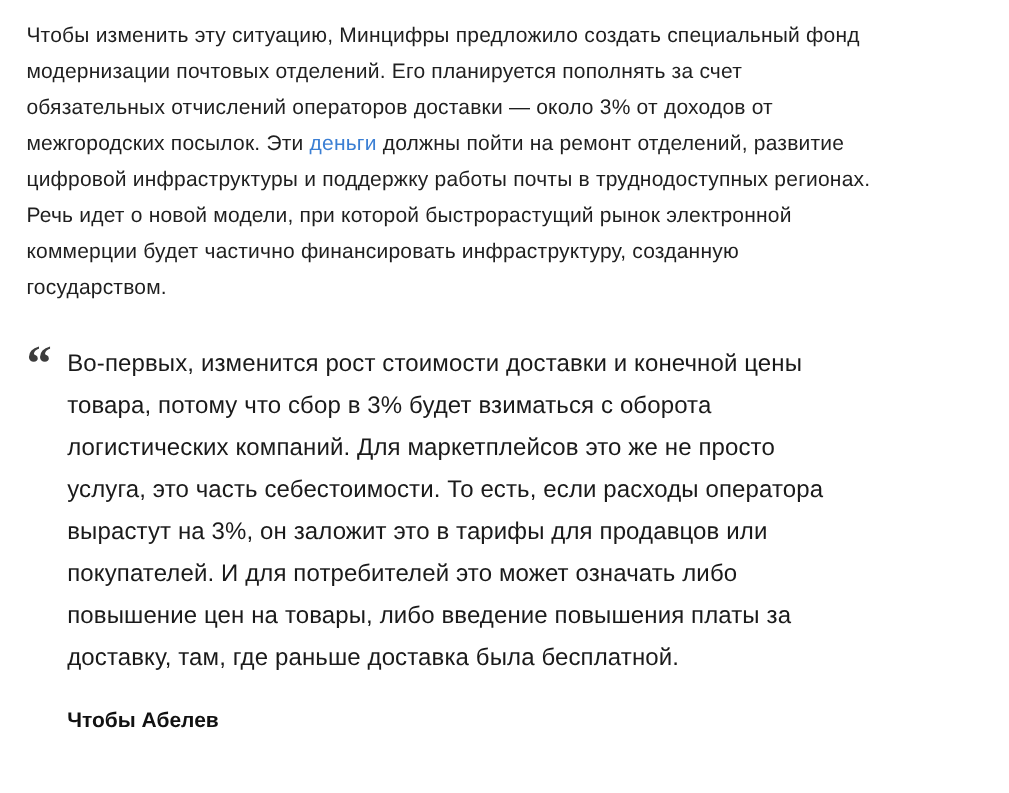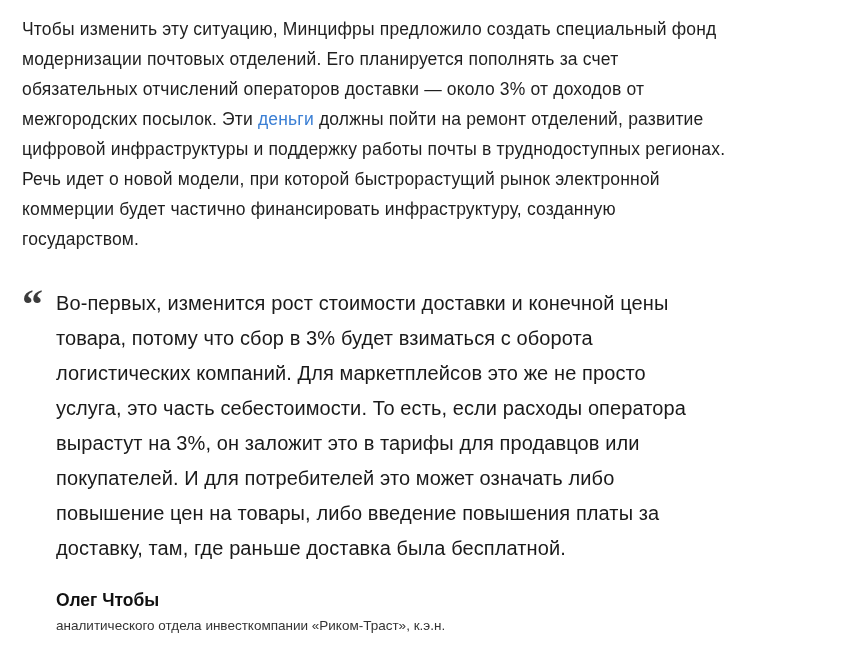--- a/index.html
+++ b/index.html
@@ -77,18 +77,17 @@
 <body>
 
 <div class="page">
 
   <p class="body-paragraph"><span>Чтобы изменить эту ситуацию, Минцифры предложило создать специальный фонд модернизации почтовых отделений. Его планируется пополнять за счет обязательных отчислений операторов доставки — около 3% от доходов от межгородских посылок. Эти </span><a class="inline-link" href="#">деньги</a><span> должны пойти на ремонт отделений, развитие цифровой инфраструктуры и поддержку работы почты в труднодоступных регионах. Речь идет о новой модели, при которой быстрорастущий рынок электронной коммерции будет частично финансировать инфраструктуру, созданную государством.</span></p>
 
   <div class="quote-block">
     <div class="quote-mark">“</div>
     <div class="quote-content">
       <p class="quote-text">Во-первых, изменится рост стоимости доставки и конечной цены товара, потому что сбор в 3% будет взиматься с оборота логистических компаний. Для маркетплейсов это же не просто услуга, это часть себестоимости. То есть, если расходы оператора вырастут на 3%, он заложит это в тарифы для продавцов или покупателей. И для потребителей это может означать либо повышение цен на товары, либо введение повышения платы за доставку, там, где раньше доставка была бесплатной.</p>
-      <div class="quote-author">Олег Чтобы</div>
-      <div class="quote-role">аналитического отдела инвесткомпании «Риком-Траст», к.э.н.</div>
+      <div class="quote-author">Чтобы Абелев</div>
     </div>
   </div>
 
 </div>
 
 </body></html>

